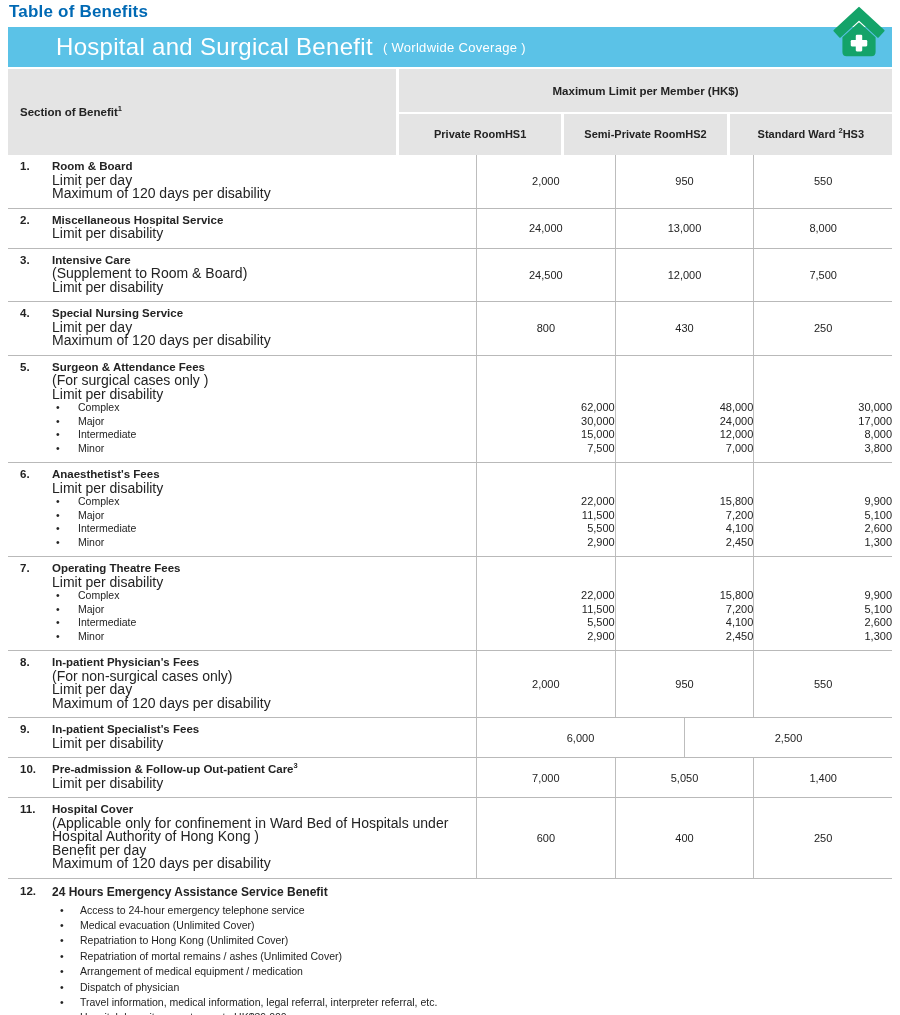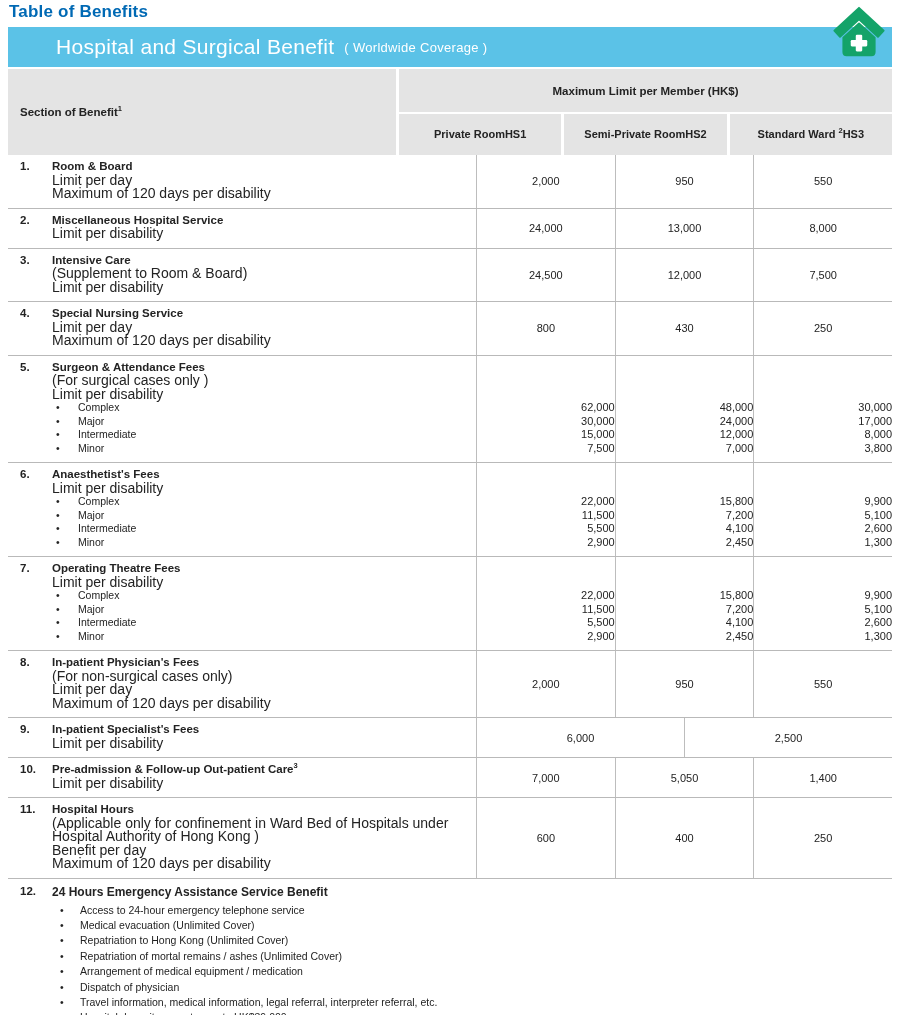--- a/index.html
+++ b/index.html
@@ -4,21 +4,21 @@
 <style>
   :root{
     --title-blue:#0069B4; --banner-blue:#5BC2E7; --header-grey:#E4E4E4;
     --icon-green:#14A369; --line-grey:#BDBDBD; --rule-grey:#D2D2D2; --ink:#232323;
   }
   *{box-sizing:border-box;margin:0;padding:0;}
   body{background:#fff;font-family:"Liberation Sans",sans-serif;color:var(--ink);}
   .page{width:900px;height:1015px;background:#fff;position:relative;padding:2px 8px 0 8px;overflow:hidden;}
   .page-title{font-size:17px;font-weight:bold;color:var(--title-blue);margin:0 0 5px 1px;letter-spacing:.2px;}
   .banner{height:40px;background:var(--banner-blue);display:flex;align-items:center;padding-left:48px;color:#fff;}
-  .banner-title{font-size:21px;font-weight:400;letter-spacing:.3px;}
+  .banner-title{font-size:24px;font-weight:400;letter-spacing:.3px;}
   .banner-sub{font-size:13px;margin-left:10px;letter-spacing:.3px;}
   .house{position:absolute;top:5px;right:12px;width:58px;height:55px;}
   .house .solid{fill:var(--icon-green);stroke:var(--icon-green);stroke-width:2;stroke-linejoin:round;}
   
   .thead{display:flex;margin-top:2px;}
   .th-left{width:388px;background:var(--header-grey);display:flex;align-items:center;padding-left:12px;font-weight:bold;font-size:11.5px;}
   .th-right{flex:1;display:flex;flex-direction:column;}
   .th-top{height:43px;background:var(--header-grey);border-left:3px solid #fff;display:flex;align-items:center;justify-content:center;font-weight:bold;font-size:11.5px;}
   .th-gap{height:2px;background:#fff;}
   .th-cols{display:flex;height:41px;}
@@ -354,21 +354,21 @@
           <span>5,050</span>
         </div>
         <div class="cell single">
           <span>1,400</span>
         </div>
       </div>
       <div class="row">
         <div class="desc">
           <div class="row-num">11.</div>
           <div class="desc-content">
-            <div class="row-title">Hospital Hours</div>
+            <div class="row-title">Hospital Cover</div>
             <div class="subline">(Applicable only for confinement in Ward Bed of Hospitals under Hospital Authority of Hong Kong )</div>
             <div class="subline">Benefit per day</div>
             <div class="subline">Maximum of 120 days per disability</div>
           </div>
         </div>
         <div class="cell single">
           <span>600</span>
         </div>
         <div class="cell single">
           <span>400</span>

